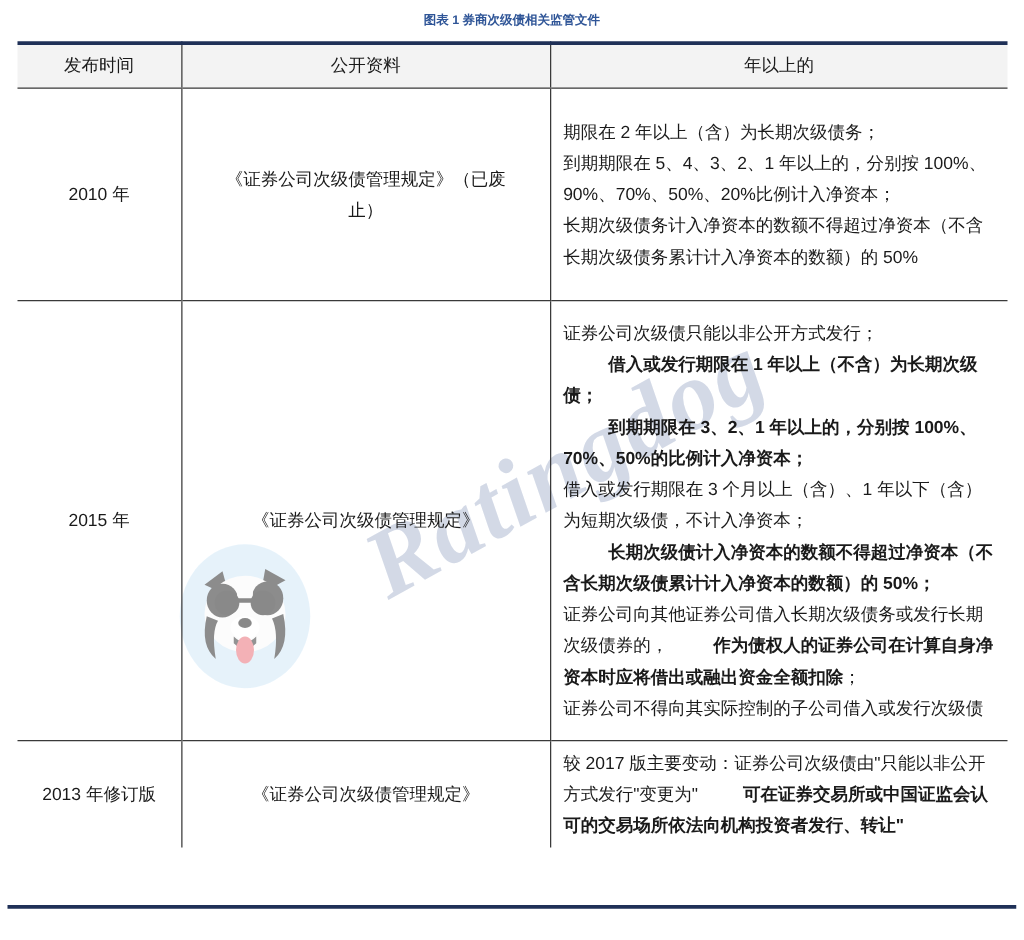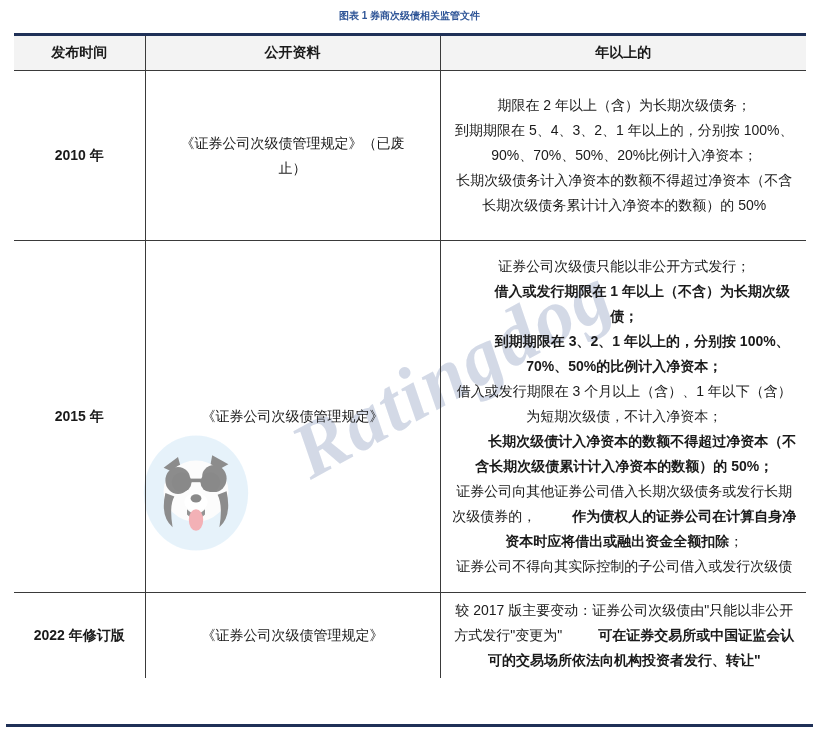--- a/index.html
+++ b/index.html
@@ -30,31 +30,31 @@
   }
   .wm-dog{position:absolute;left:142px;top:431px;width:108px;height:124px;opacity:.5;}
   
   table.reg{
     position:relative;z-index:1;
     border-collapse:collapse;table-layout:fixed;
     width:792px;margin-left:14px;
     border-top:3px solid var(--border-heavy);
   }
   table.reg th{
-    background:var(--header-bg);font-weight:bold;font-size:14px;
+    background:var(--header-bg);font-weight:normal;font-size:14px;
     border-bottom:1px solid var(--border-thin);
   }
   table.reg thead tr{height:36px;}
   table.reg th:nth-child(2),table.reg th:nth-child(3),
   table.reg td:nth-child(2),table.reg td:nth-child(3){border-left:1px solid var(--border-thin);}
   table.reg tbody tr + tr td{border-top:1px solid var(--border-thin);}
   table.reg td{font-size:14px;line-height:25px;vertical-align:middle;}
-  td.cell-time{text-align:center;font-weight:bold;}
+  td.cell-time{text-align:center;font-weight:normal;}
   td.cell-policy{text-align:center;padding:2px 26px;}
-  td.cell-content{padding:5px 8px 5px 10px;text-align:center;}
+  td.cell-content{padding:5px 8px 5px 10px;text-align:left;}
   .b{font-weight:bold;margin-left:36px;}
   .bottom-rule{
     position:absolute;left:6px;top:724px;width:807px;height:3px;
     background:var(--border-heavy);z-index:2;
   }
   .source{
     position:absolute;left:14px;top:732px;z-index:2;
     font-size:14px;color:var(--accent);
   }
 </style>
@@ -125,21 +125,21 @@
             <div class="para"><span>证券公司次级债只能以非公开方式发行；</span></div>
             <div class="para"><span class="b">借入或发行期限在 1 年以上（不含）为长期次级债；</span></div>
             <div class="para"><span class="b">到期期限在 3、2、1 年以上的，分别按 100%、70%、50%的比例计入净资本；</span></div>
             <div class="para"><span>借入或发行期限在 3 个月以上（含）、1 年以下（含）为短期次级债，不计入净资本；</span></div>
             <div class="para"><span class="b">长期次级债计入净资本的数额不得超过净资本（不含长期次级债累计计入净资本的数额）的 50%；</span></div>
             <div class="para"><span>证券公司向其他证券公司借入长期次级债务或发行长期次级债券的，</span><span class="b">作为债权人的证券公司在计算自身净资本时应将借出或融出资金全额扣除</span><span>；</span></div>
             <div class="para"><span>证券公司不得向其实际控制的子公司借入或发行次级债</span></div>
           </td>
         </tr>
         <tr style="height: 76px;">
-          <td class="cell-time">2022 年修订版</td>
+          <td class="cell-time">2013 年修订版</td>
           <td class="cell-policy">《证券公司次级债管理规定》</td>
           <td class="cell-content">
             <div class="para"><span>较 2017 版主要变动：证券公司次级债由"只能以非公开方式发行"变更为"</span><span class="b">可在证券交易所或中国证监会认可的交易场所依法向机构投资者发行、转让"</span></div>
           </td>
         </tr>
       </tbody>
   </table>
 
   <div class="bottom-rule"></div>
 

